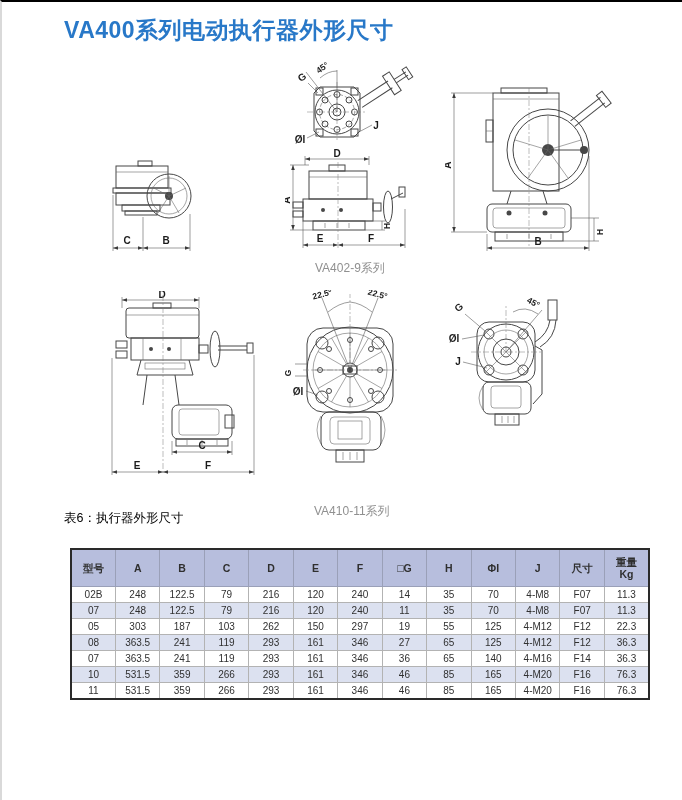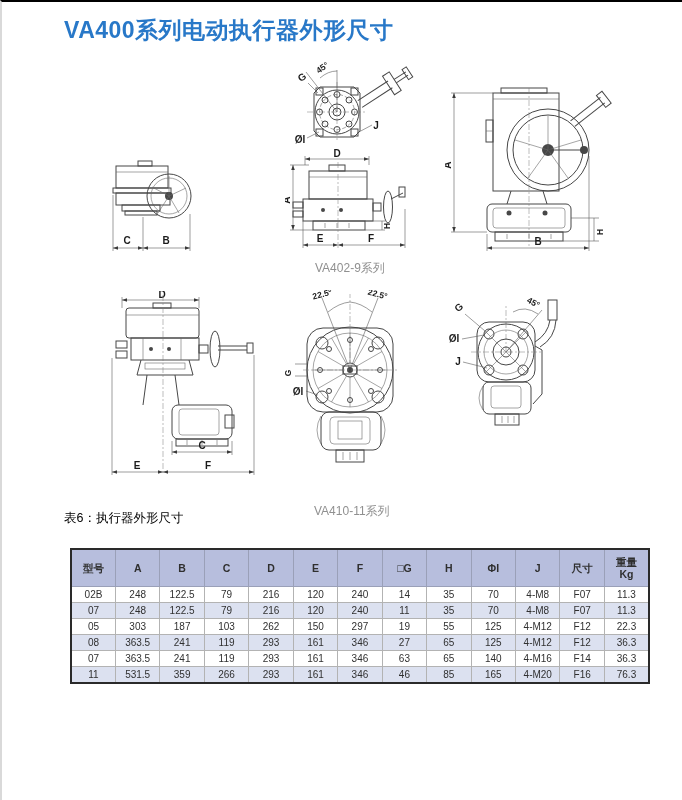--- a/index.html
+++ b/index.html
@@ -465,26 +465,41 @@
           <td>36.3</td>
         </tr>
         <tr>
           <td>07</td>
           <td>363.5</td>
           <td>241</td>
           <td>119</td>
           <td>293</td>
           <td>161</td>
           <td>346</td>
-          <td>63</td>
+          <td>36</td>
           <td>65</td>
           <td>140</td>
           <td>4-M16</td>
           <td>F14</td>
           <td>36.3</td>
+        </tr>
+        <tr>
+          <td>10</td>
+          <td>531.5</td>
+          <td>359</td>
+          <td>266</td>
+          <td>293</td>
+          <td>161</td>
+          <td>346</td>
+          <td>46</td>
+          <td>85</td>
+          <td>165</td>
+          <td>4-M20</td>
+          <td>F16</td>
+          <td>76.3</td>
         </tr>
         <tr>
           <td>11</td>
           <td>531.5</td>
           <td>359</td>
           <td>266</td>
           <td>293</td>
           <td>161</td>
           <td>346</td>
           <td>46</td>

